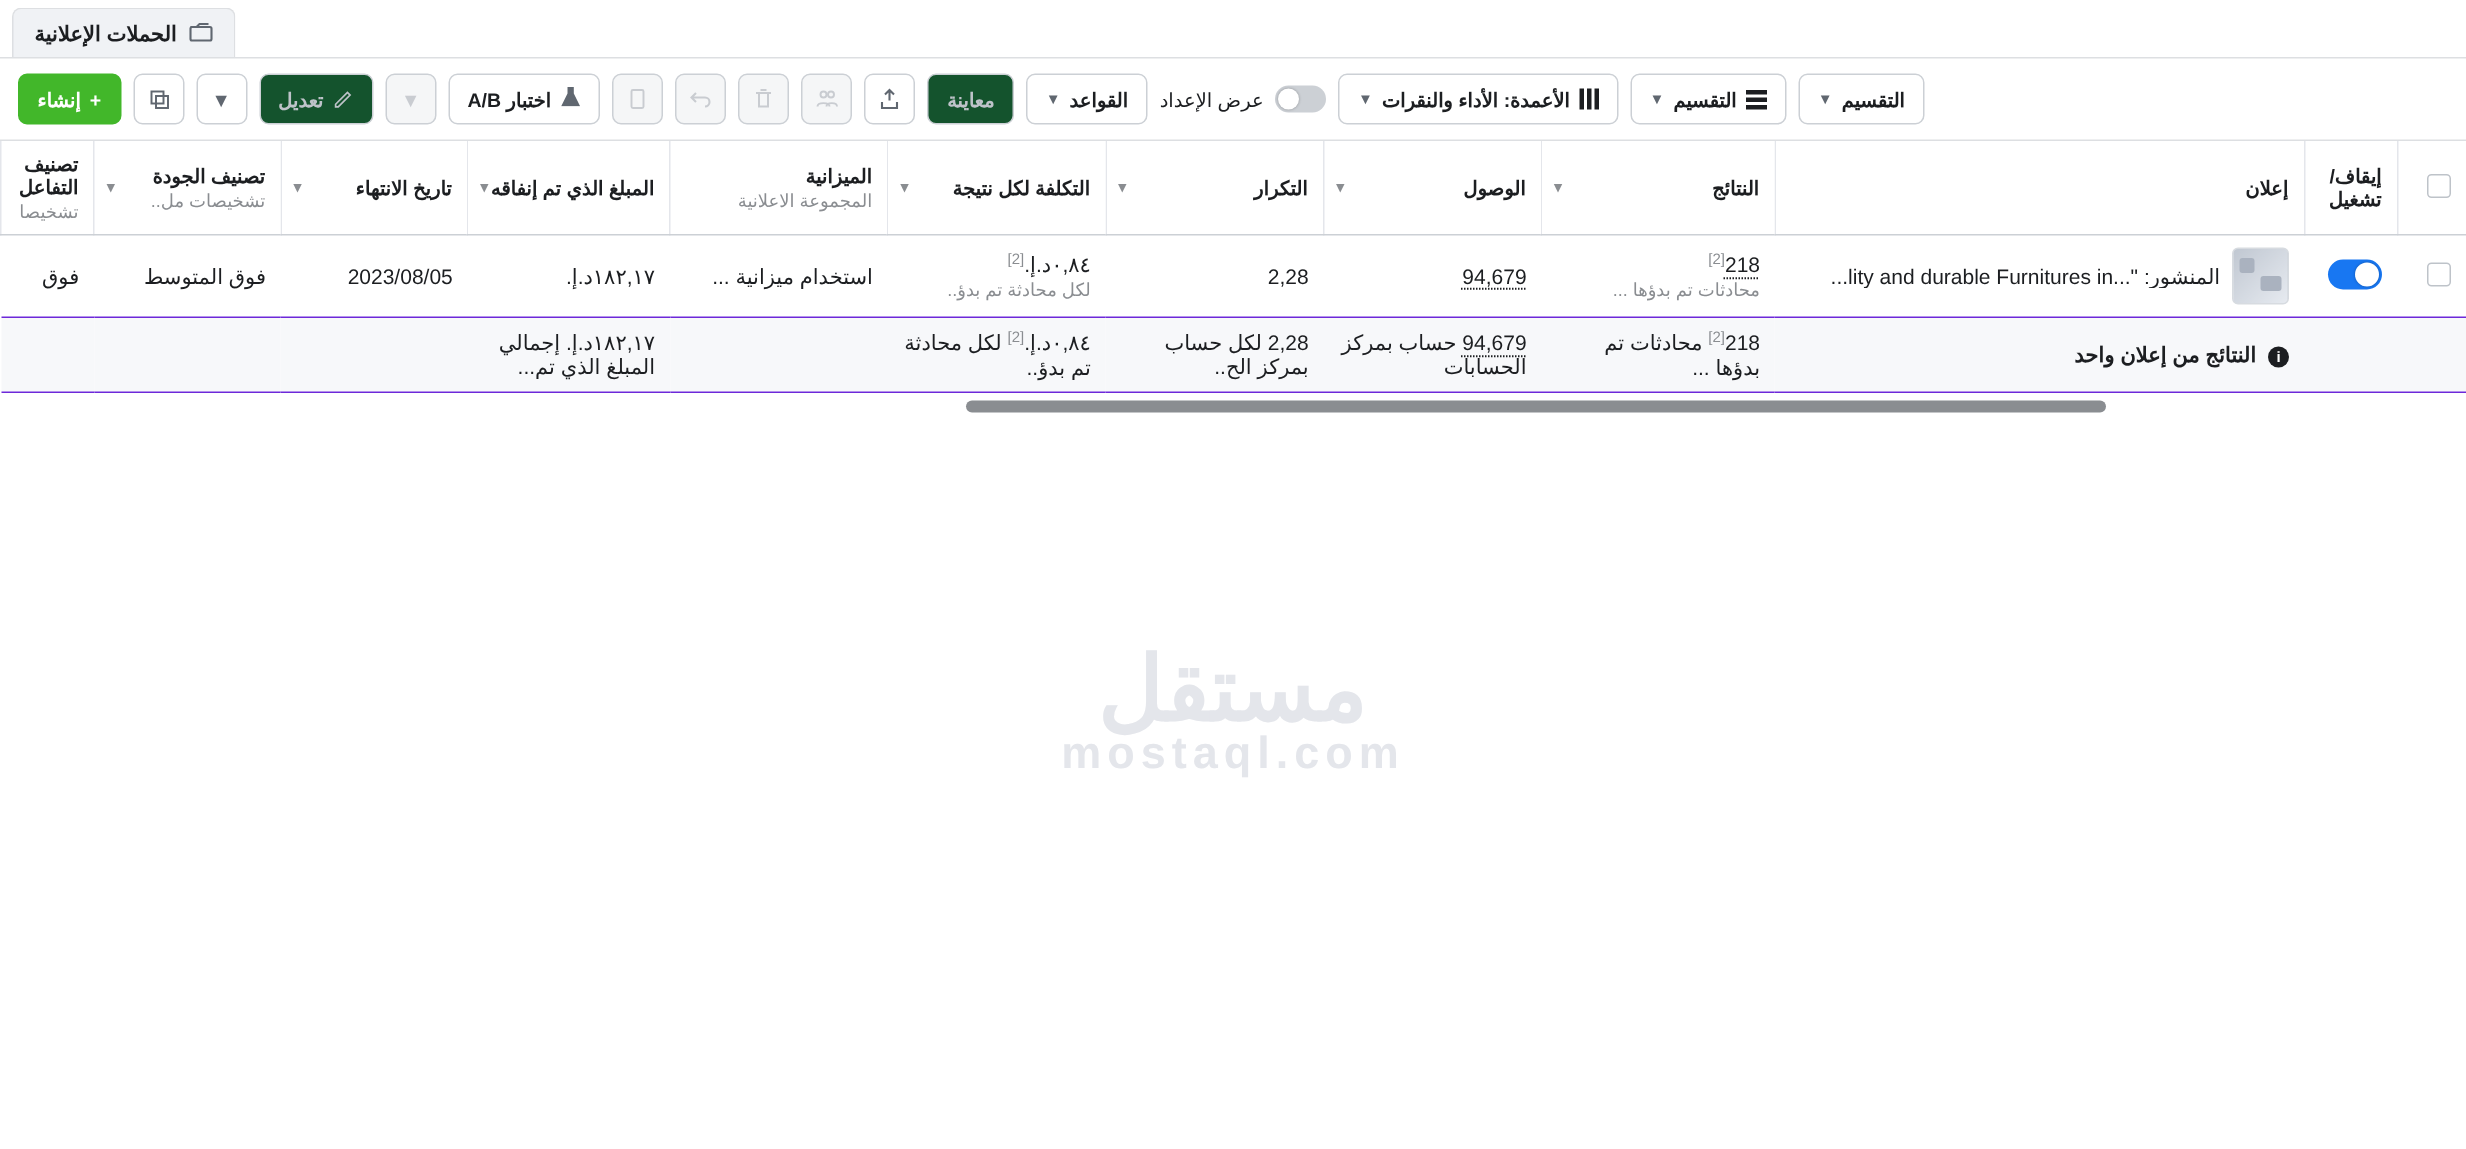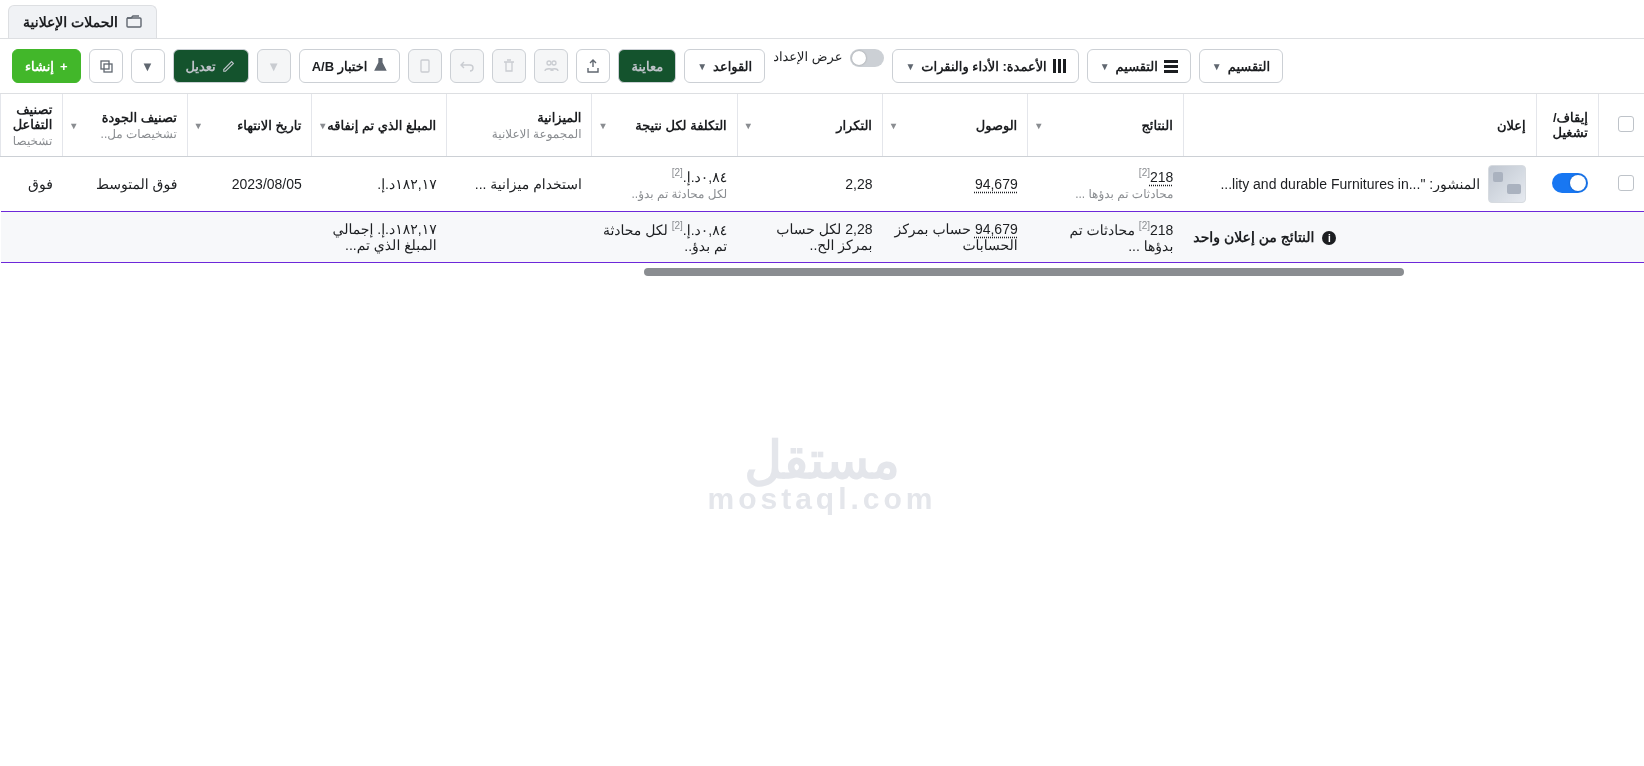--- a/index.html
+++ b/index.html
@@ -59,21 +59,21 @@
 .toolbar {
   display: flex;
   flex-direction: row-reverse;
   align-items: center;
   padding: 10px 12px;
   border-top: 1px solid #dddfe2;
   border-bottom: 1px solid #dddfe2;
   gap: 8px;
   background:#fff;
 }
-.toolbar-left, .toolbar-right { display:flex; flex-direction:row-reverse; align-items:flex-start; gap:8px; }
+.toolbar-left, .toolbar-right { display:flex; flex-direction:row-reverse; align-items:center; gap:8px; }
 .toolbar-left { margin-right:auto; }
 .btn {
   display: inline-flex;
   align-items: center;
   gap: 6px;
   padding: 6px 12px;
   border: 1px solid #ccd0d5;
   border-radius: 6px;
   background: #fff;
   color: #1c1e21;
@@ -173,21 +173,21 @@
 .hscroll .thumb-bar {
   position:absolute; height:8px; background:#8a8d91; border-radius:4px;
   right:240px; width:760px; top:1px;
 }
 
 .watermark {
   position:absolute; left:50%; top:62%; transform:translate(-50%,-50%);
   color:#e4e6eb; font-weight:800; text-align:center; pointer-events:none;
   direction:ltr;
 }
-.watermark .ar { font-size:52px; letter-spacing:-2px; line-height:1;}
+.watermark .ar { font-size:60px; letter-spacing:-2px; line-height:1;}
 .watermark .en { font-size:30px; letter-spacing:4px; margin-top:-4px;}
 .flask-icon::before{
   content:""; display:inline-block; width:14px; height:14px;
   background: conic-gradient(#606770 0 0); 
   clip-path: polygon(35% 0,65% 0,65% 35%,95% 95%,5% 95%,35% 35%);
 }
 </style>
 </head>
 <body>
 
@@ -366,21 +366,21 @@
       <td><span>١٨٢,١٧د.إ.</span></td>
       <td><span>2023/08/05</span></td>
       <td><span>فوق المتوسط</span></td>
       <td><span>فوق</span></td>
     </tr>
   </tbody>
   <tfoot>
     <tr>
       <td></td>
           <td></td>
-      <td style="text-align:left;">
+      <td style="text-align:right;">
         <span class="info-dot">i</span>
         <span style="font-weight:700">النتائج من إعلان واحد</span>
       </td>
       <td>
         <span>218</span><span class="sup">[2]</span>
         <span class="sub">محادثات تم بدؤها ...</span>
       </td>
       <td>
         <span class="link-dotted">94,679</span>
         <span class="sub">حساب بمركز الحسابات</span>

